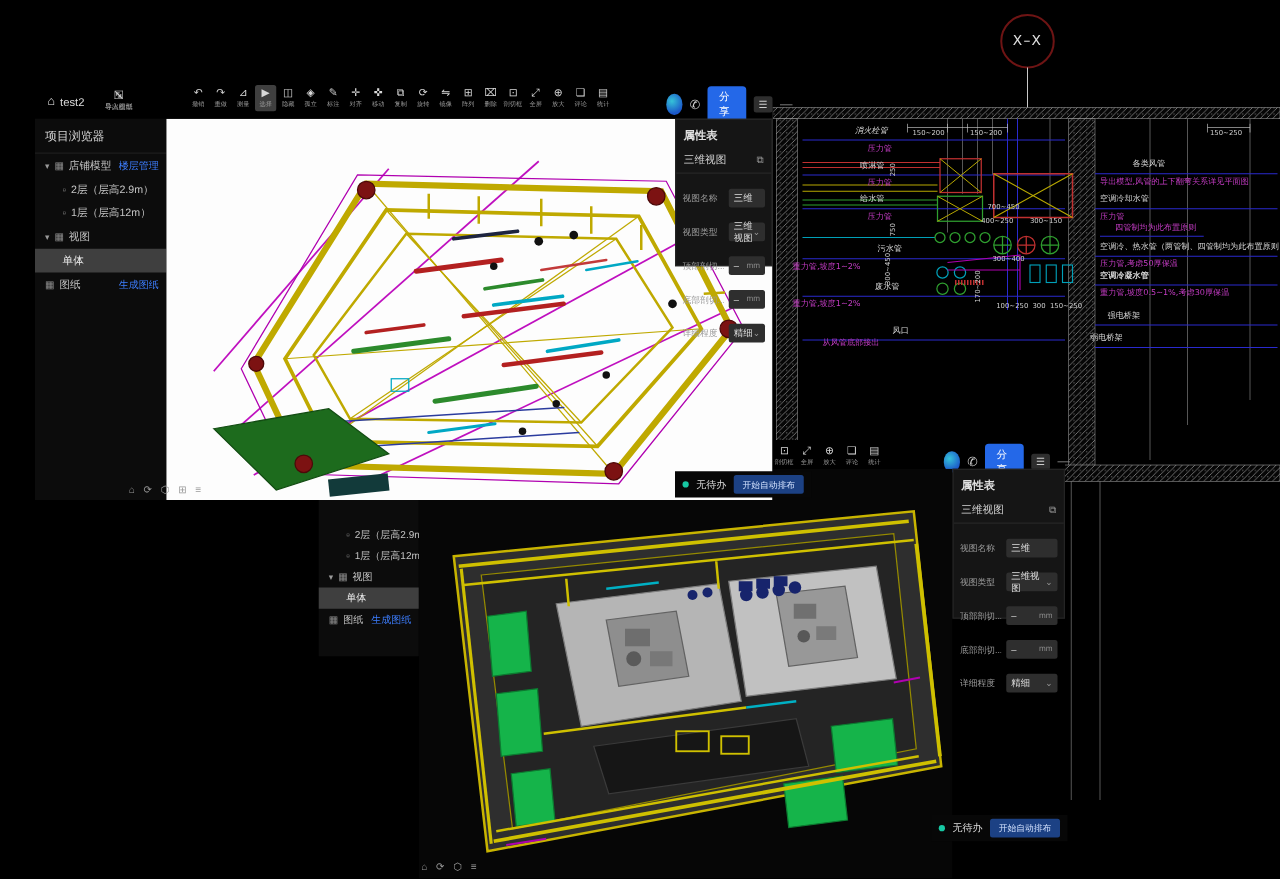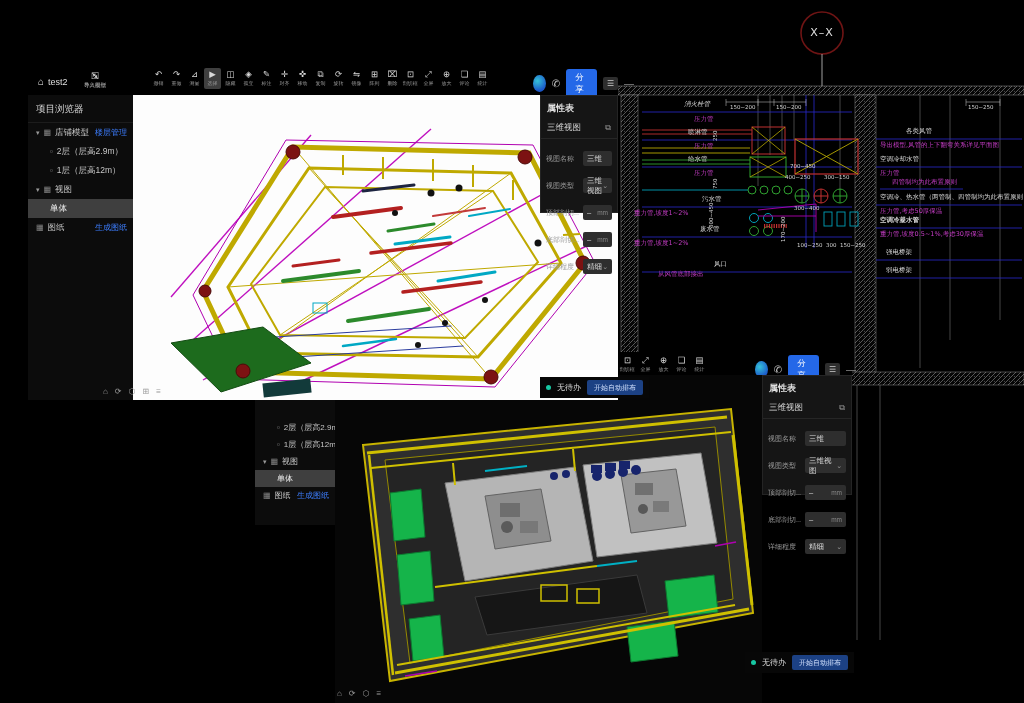--- a/index.html
+++ b/index.html
@@ -205,21 +205,21 @@
     <span class="cadlbl w" style="left: 268px; top: 127px; margin-left: 20px;">各类风管</span>
         <span class="cadlbl m" style="left: 262px; top: 141px;">导出模型,风管的上下翻弯关系详见平面图</span>
         <span class="cadlbl w" style="left: 262px; top: 155px;">空调冷却水管</span>
         <span class="cadlbl m" style="left: 262px; top: 169px;">压力管</span>
         <span class="cadlbl m" style="left: 274px; top: 178px;">四管制均为此布置原则</span>
         <span class="cadlbl w" style="left: 262px; top: 193px;">空调冷、热水管（两管制、四管制均为此布置原则）</span>
         <span class="cadlbl m" style="left: 262px; top: 207px;">压力管,考虑50厚保温</span>
         <span class="cadlbl w" style="left: 262px; top: 216px; font-weight: bold;">空调冷凝水管</span>
         <span class="cadlbl m" style="left: 262px; top: 230px;">重力管,坡度0.5~1%,考虑30厚保温</span>
         <span class="cadlbl w" style="left: 268px; top: 248px;">强电桥架</span>
-        <span class="cadlbl w" style="left: 268px; top: 266px;">弱电桥架</span>
+        <span class="cadlbl w" style="left: 254px; top: 266px;">弱电桥架</span>
       </div>
     <div>
 
     <span class="dim" style="left: 112px; top: 104px;">150~200</span>
         <span class="dim" style="left: 158px; top: 104px;">150~200</span>
         <span class="dim" style="left: 350px; top: 104px;">150~250</span>
         <span class="dim" style="left: 172px; top: 163px;">700~450</span>
         <span class="dim" style="left: 167px; top: 174px;">400~250</span>
         <span class="dim" style="left: 206px; top: 174px;">300~150</span>
         <span class="dim" style="left: 176px; top: 205px;">300~400</span>

